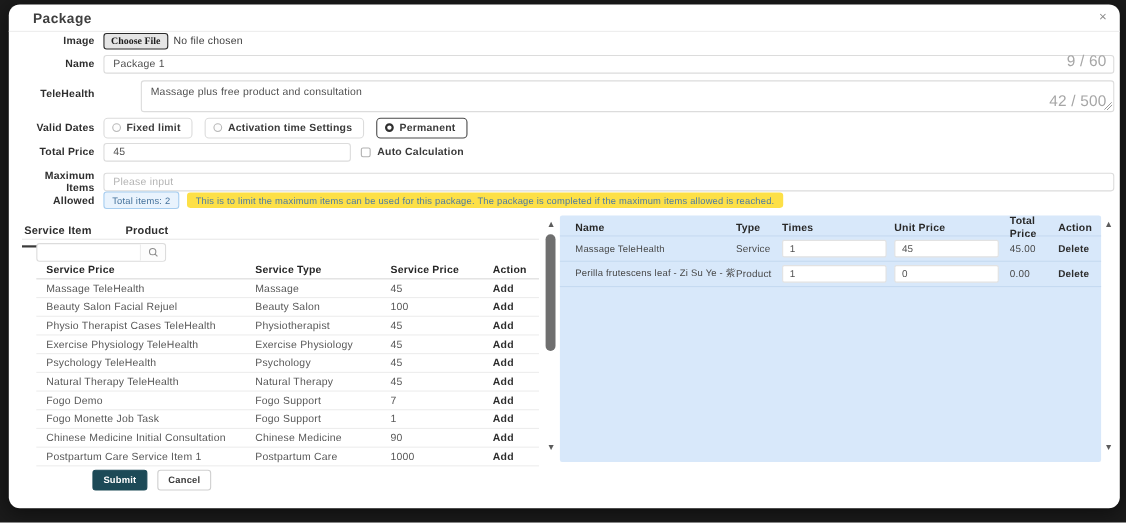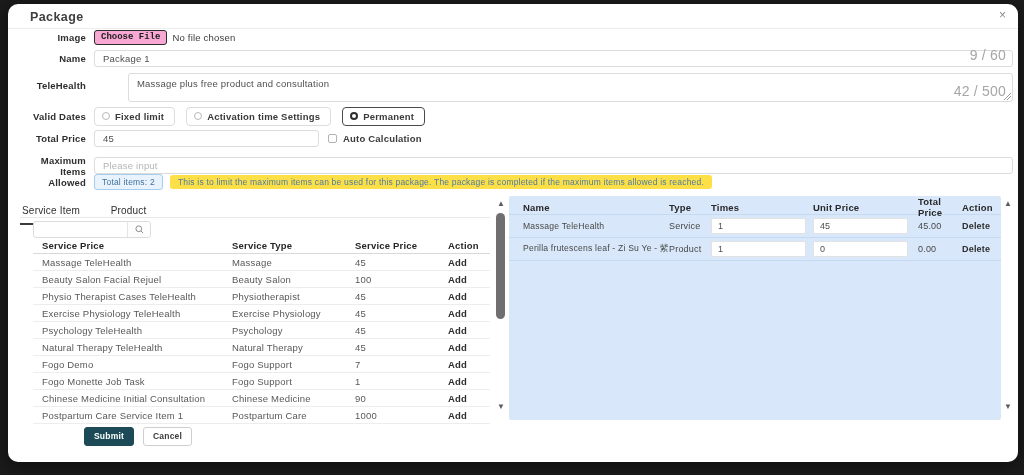--- a/index.html
+++ b/index.html
@@ -37,23 +37,23 @@
   }
   .frow.r-image  { top:26px;  height:15px; }
   .frow.r-name   { top:46px;  height:17px; }
   .frow.r-desc   { top:69px;  height:29px; align-items:flex-start; }
   .frow.r-desc .flabel { margin-top:7px; }
   .frow.r-valid  { top:104px; height:16px; }
   .frow.r-total  { top:126px; height:17px; }
   .frow.r-max    { top:153px; height:17px; }
   .frow.r-allow  { top:171px; height:14px; }
   .file-btn {
-    font-size:9px; font-weight:700; color:#1c1c1c; background:#f9a8d4;
+    font-size:9px; font-weight:700; color:#1c1c1c; background:#e5e5e5;
     border:1px solid #2b2b2b; border-radius:3px; padding:1px 6px 2px;
-    font-family:Liberation Mono, monospace; cursor:pointer;
+    font-family:Liberation Serif, serif; cursor:pointer;
   }
   .file-status { font-size:9.5px; color:#3c3c3c; margin-left:5px; }
   .tinput {
     position:relative; flex:1; height:100%;
     border:1px solid #dcdcdc; border-radius:3px; background:#fff;
     display:flex; align-items:center;
   }
   .tinput input {
     border:none; outline:none; width:100%; height:100%;
     font-size:9.5px; color:#4f4f4f; padding:0 40px 0 8px;
@@ -96,21 +96,21 @@
     font-size:8.5px; color:#44719b; background:#e9f3fd;
     border:1px solid #a6cdf0; border-radius:3px; padding:2px 7px;
   }
   .badge-info {
     font-size:8.5px; color:#4d7ba3; background:#fde047;
     border-radius:3px; padding:2px 8px; margin-left:7px;
     white-space:nowrap; overflow:hidden;
   }
   
   .tabs { position:absolute; left:12px; top:196px; height:18px; }
-  .tab { display:inline-block; font-size:10px; font-weight:400; color:#2f2f2f;
+  .tab { display:inline-block; font-size:10px; font-weight:700; color:#2f2f2f;
          padding:2px 2px 7px; margin-right:22px; cursor:pointer; }
   .tab.active { border-bottom:2px solid #3a3a3a; }
   .tab-divider { position:absolute; left:12px; top:213px; width:470px; height:1px; background:#e9e9e9; }
   .search-wrap {
     position:absolute; left:25px; top:217px; width:118px; height:17px;
     border:1px solid #dcdcdc; border-radius:3px; display:flex; background:#fff;
   }
   .search-wrap input {
     flex:1; border:none; outline:none; font-size:9.5px; padding:0 5px;
     font-family:inherit; min-width:0; background:transparent;

